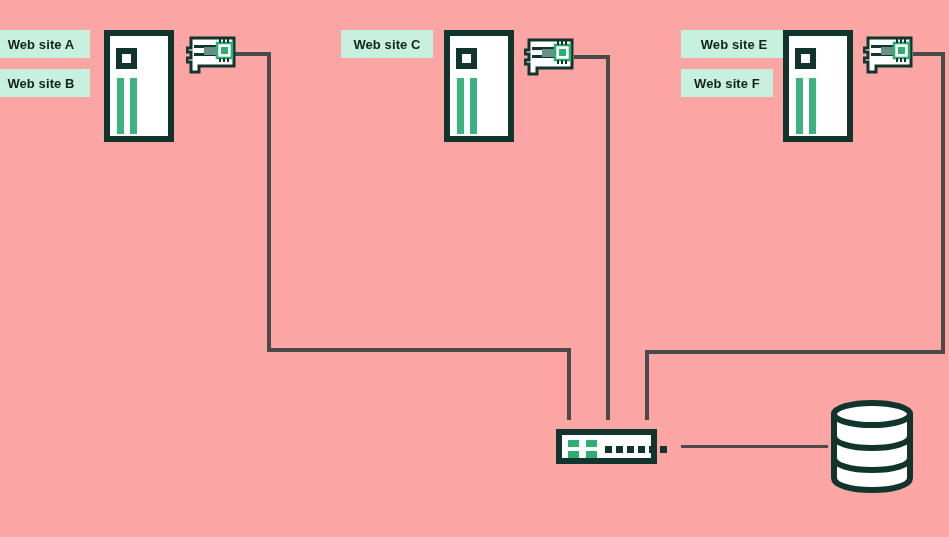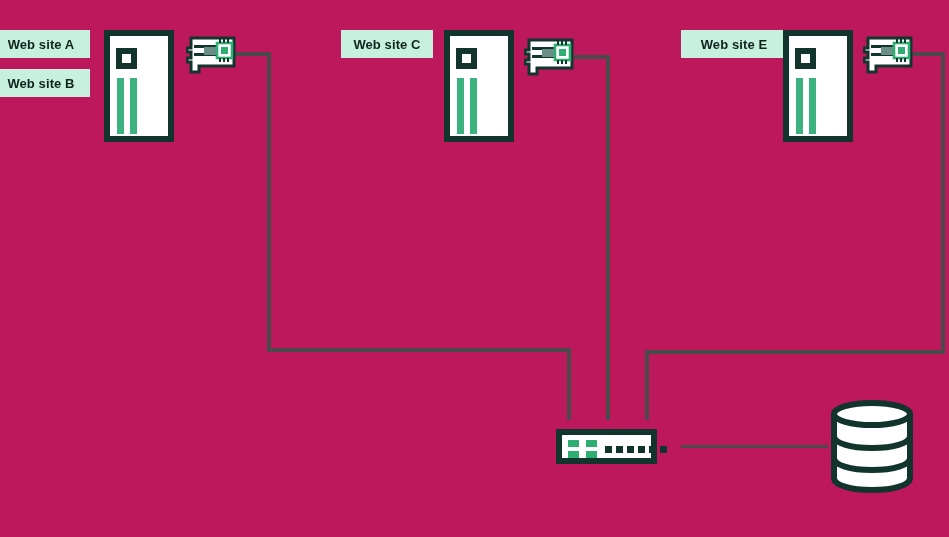--- a/index.html
+++ b/index.html
@@ -10,21 +10,21 @@
   body {
     width: 949px;
     height: 537px;
     overflow: hidden;
     font-family: "Liberation Sans", sans-serif;
   }
   #canvas {
     position: relative;
     width: 949px;
     height: 537px;
-    background: #be185d;
+    background: #fca5a5;
   }
 
   
   .label-box {
     position: absolute;
     box-sizing: border-box;
     background: #c7f0de;
     color: #10241e;
     font-size: 13px;
     font-weight: 700;
@@ -171,20 +171,23 @@
       <rect x="41" y="3" width="2" height="4" fill="#11342c"></rect>
       <rect x="33" y="22" width="2" height="4" fill="#11342c"></rect>
       <rect x="37" y="22" width="2" height="4" fill="#11342c"></rect>
       <rect x="41" y="22" width="2" height="4" fill="#11342c"></rect>
     </svg>
   </div>
 
   <div class="label-box" style="left:681px; top:30px; width:106px;">
     <span>Web site E</span>
   </div>
+  <div class="label-box" style="left:681px; top:69px; width:92px;">
+    <span>Web site F</span>
+  </div>
 
   <div class="server" style="left:783px; top:30px; width:70px; height:112px;">
     <div class="server-led" style="left:6px; top:12px; width:21px; height:21px;">
       <div class="server-led-inner" style="width:9px; height:9px;"></div>
     </div>
     <div class="server-bar" style="left:7px; top:42px; width:7px; height:56px;"></div>
     <div class="server-bar" style="left:20px; top:42px; width:7px; height:56px;"></div>
   </div>
 
   <div class="nic" style="left:863px; top:36px; width:50px; height:38px;">

